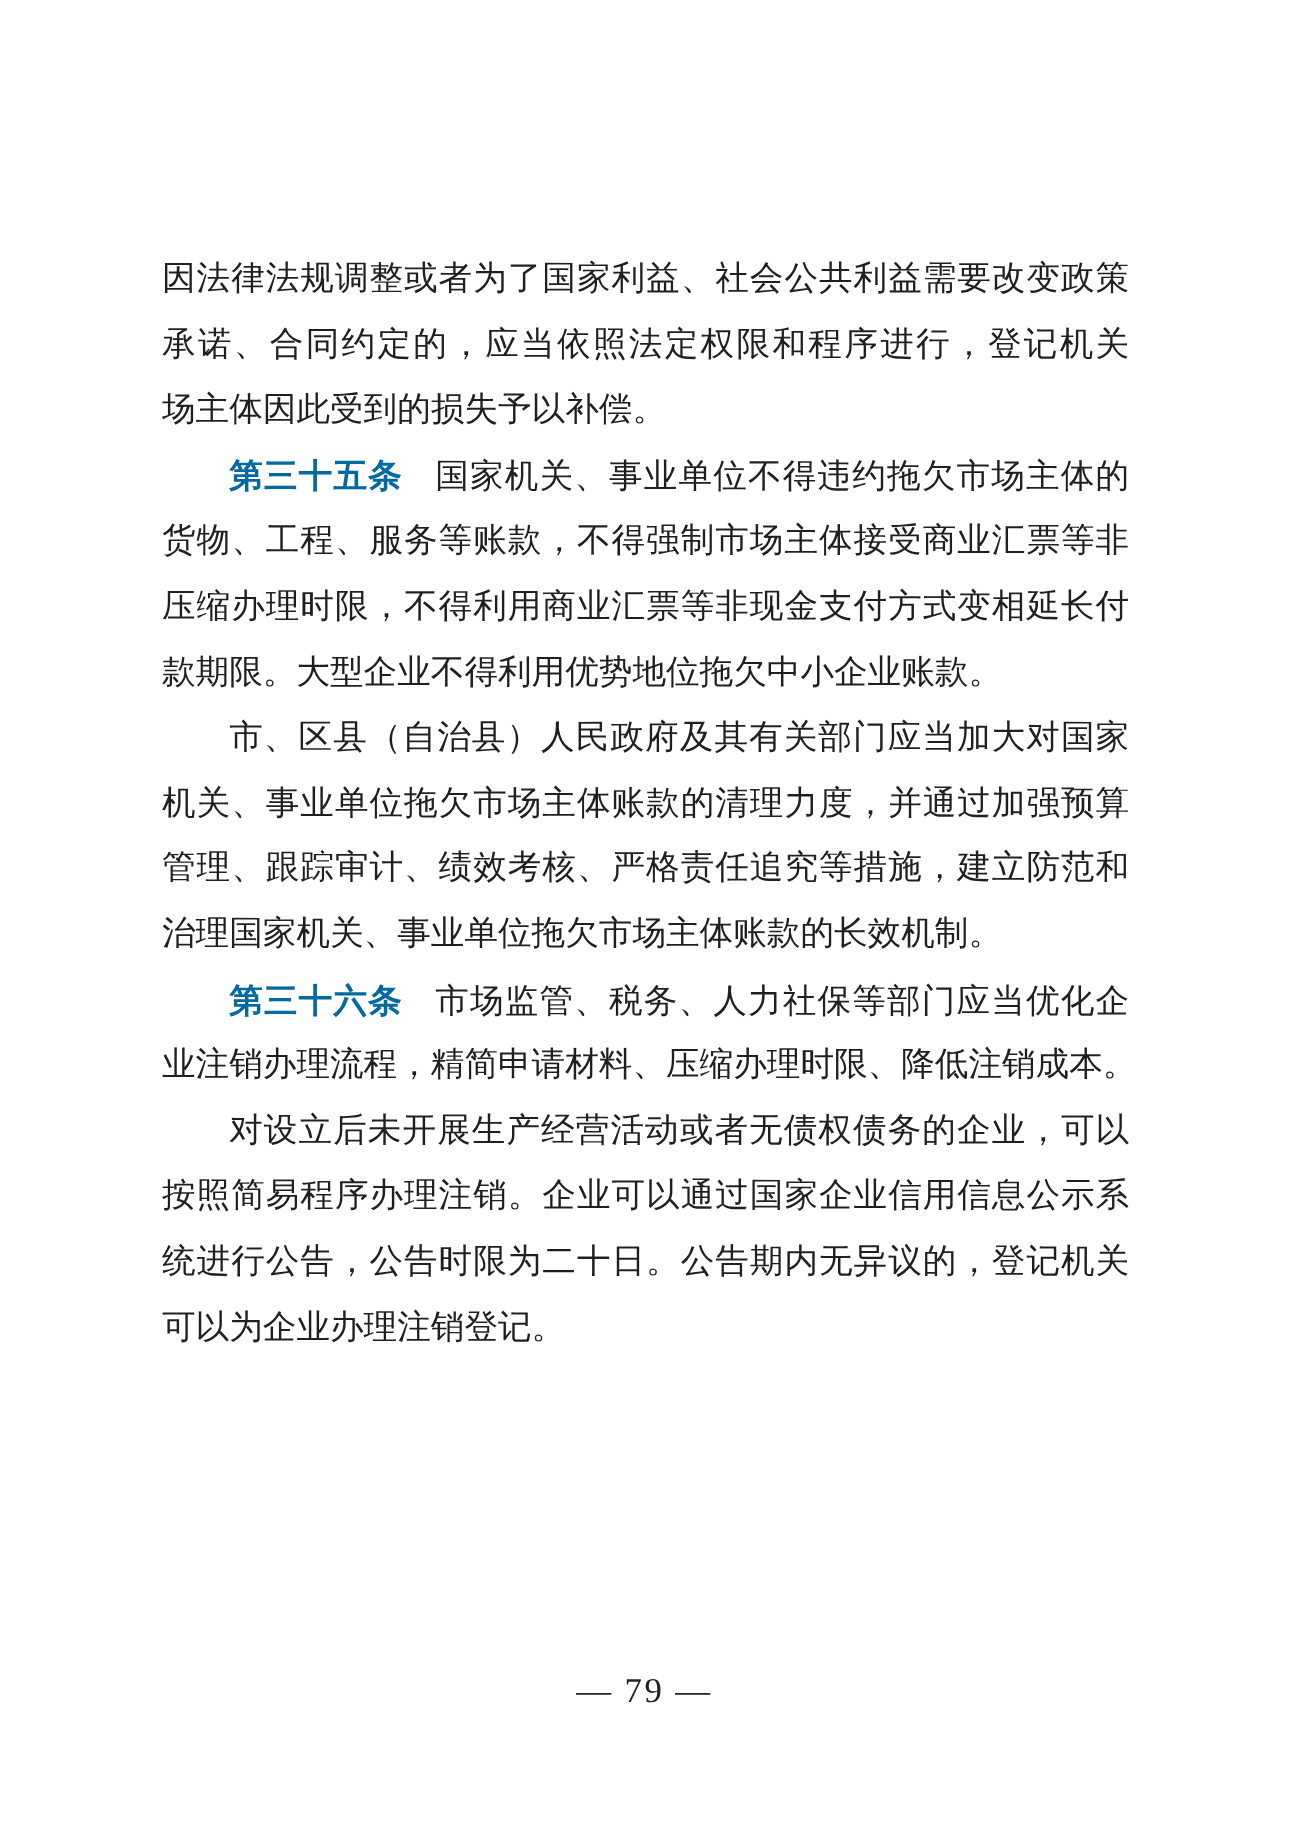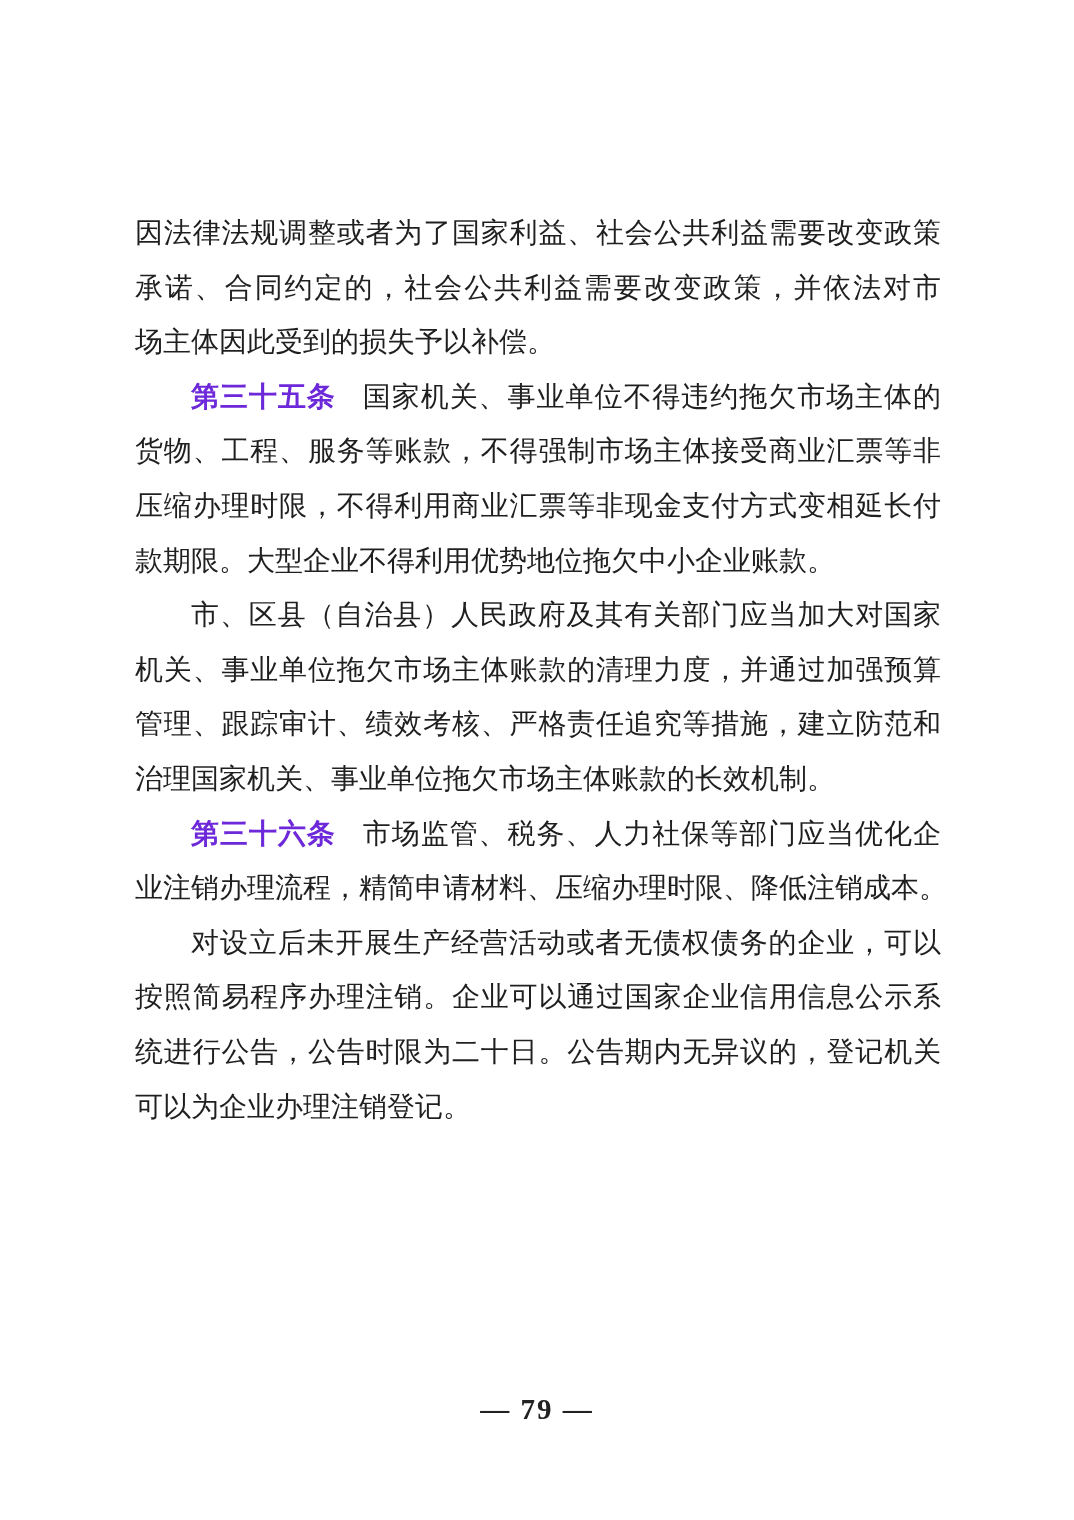--- a/index.html
+++ b/index.html
@@ -41,47 +41,46 @@
     text-align: justify;
     text-align-last: justify;
     -moz-text-align-last: justify;
   }
   .line.indent {
     padding-left: 56px; 
   }
   .article-number {
     font-weight: bold;
     font-family: Liberation Sans, sans-serif; 
-    color: #6d28d9;
+    color: #0369a1;
   }
   .num-gap {
     display: inline-block;
     width: 26px;
   }
   .footer {
     position: absolute;
     top: 1392px;
     left: 0;
     width: 100%;
     text-align: center;
     font-size: 29px;
     line-height: 34px;
     color: #222222;
     letter-spacing: 2px;
-    font-weight: bold;
   }
 </style>
 </head>
 <body>
 
 <div class="page">
   <div class="text-block">
       <div class="paragraph">
         <div class="line fill"><span>因法律法规调整或者为了国家利益、社会公共利益需要改变政策</span></div>
-        <div class="line fill"><span>承诺、合同约定的，社会公共利益需要改变政策，并依法对市</span></div>
+        <div class="line fill"><span>承诺、合同约定的，应当依照法定权限和程序进行，登记机关</span></div>
         <div class="line"><span>场主体因此受到的损失予以补偿。</span></div>
       </div>
       <div class="paragraph">
         <div class="line fill indent"><span class="article-number">第三十五条</span><span class="num-gap"></span><span>国家机关、事业单位不得违约拖欠市场主体的</span></div>
         <div class="line fill"><span>货物、工程、服务等账款，不得强制市场主体接受商业汇票等非</span></div>
         <div class="line fill"><span>压缩办理时限，不得利用商业汇票等非现金支付方式变相延长付</span></div>
         <div class="line"><span>款期限。大型企业不得利用优势地位拖欠中小企业账款。</span></div>
       </div>
       <div class="paragraph">
         <div class="line fill indent"><span>市、区县（自治县）人民政府及其有关部门应当加大对国家</span></div>

